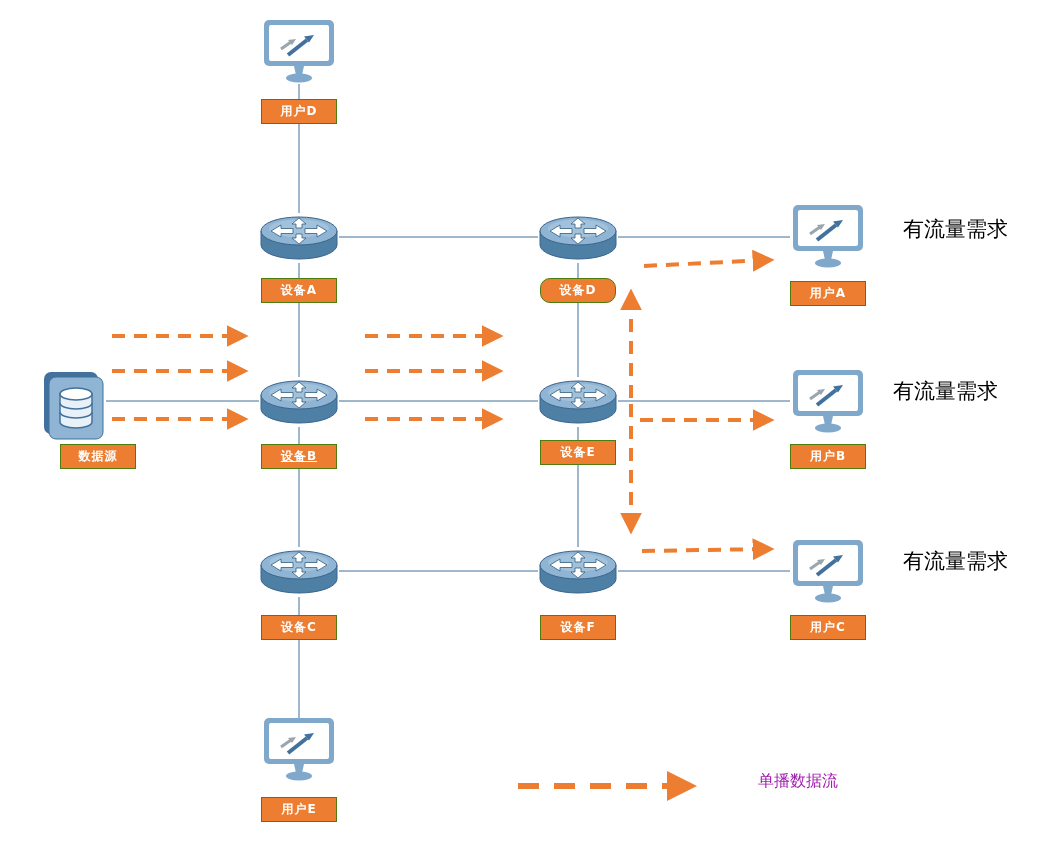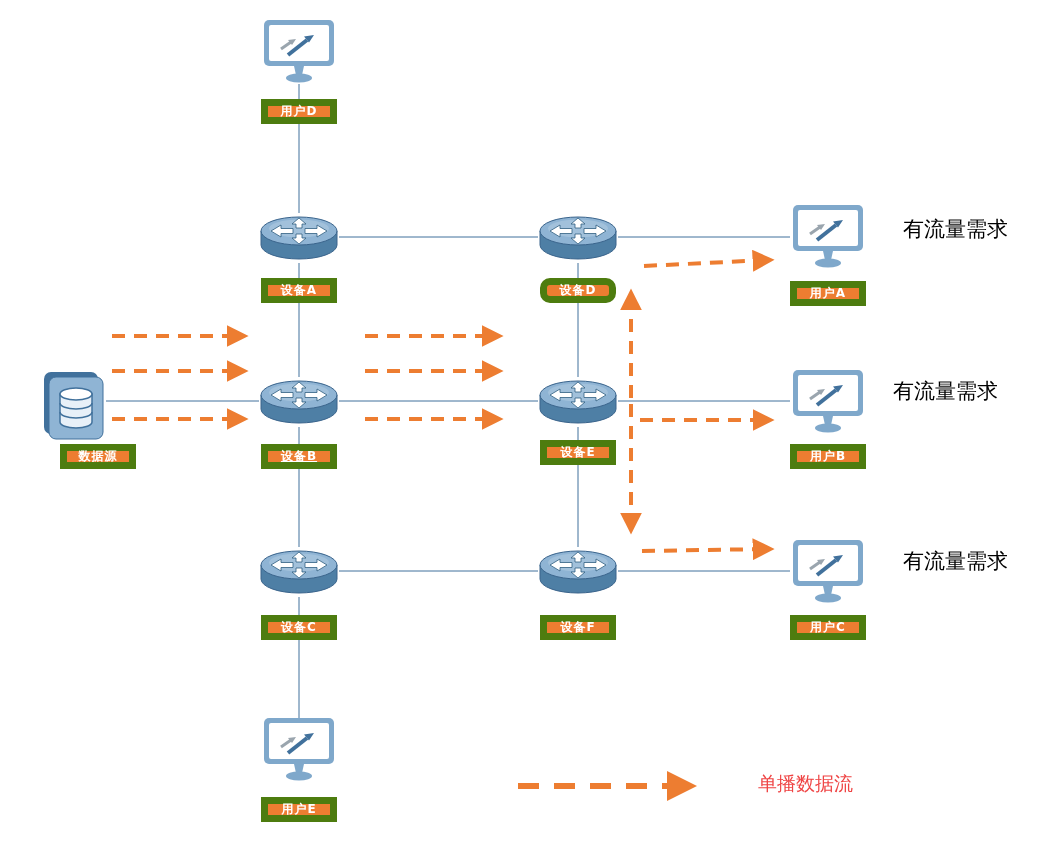--- a/index.html
+++ b/index.html
@@ -26,21 +26,21 @@
   .icon {
     position: absolute;
     z-index: 2;
   }
   .node-label {
     position: absolute;
     z-index: 3;
     width: 76px;
     height: 25px;
     background: #ED7D31;
-    border: 7px solid #4d7c0f;
+    border: 1px solid #4d7c0f;
     box-sizing: border-box;
     color: #ffffff;
     font-weight: bold;
     font-size: 12px;
     display: flex;
     align-items: center;
     justify-content: center;
     letter-spacing: 1px;
   }
   .layer.arrows { z-index: 4; }
@@ -49,22 +49,22 @@
     z-index: 5;
     font-family: Liberation Sans, sans-serif;
     font-size: 21px;
     color: #000000;
     white-space: nowrap;
   }
   .legend-text {
     position: absolute;
     z-index: 5;
     font-family: "DejaVu Serif", "Liberation Serif", serif;
-    font-size: 19px;
-    color: #ef4444;
+    font-size: 16px;
+    color: #a21caf;
     white-space: nowrap;
   }
 </style>
 </head>
 <body>
 
 <div class="canvas">
 
   <svg class="layer lines" width="1047" height="861" viewBox="0 0 1047 861">
     <defs>

